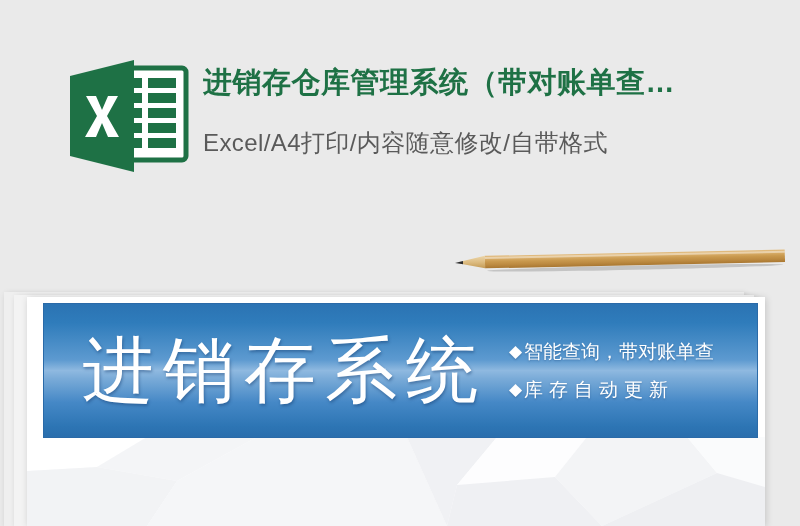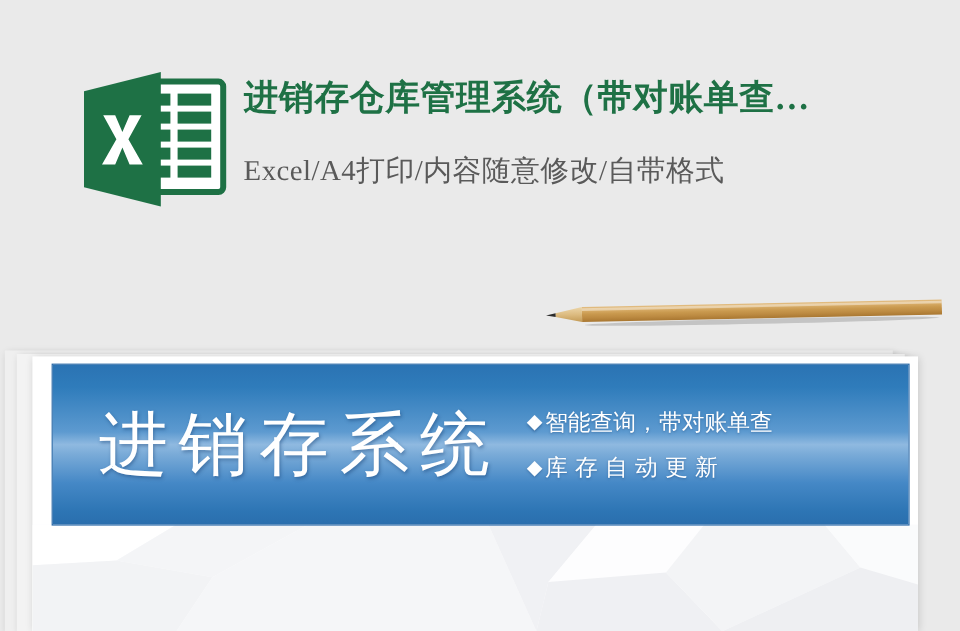--- a/index.html
+++ b/index.html
@@ -16,21 +16,20 @@
     position: relative;
   }
 
   
   #header {
     position: absolute;
     left: 0;
     top: 0;
     width: 800px;
     height: 225px;
-    font-family: Liberation Serif, serif;
   }
 
   
   #excel-logo {
     position: absolute;
     left: 62px;
     top: 58px;
     width: 128px;
     height: 116px;
   }
@@ -135,21 +134,21 @@
         #2d75b4 92%,
         #2a6ead 100%);
     border: 1px solid #2a6aa8;
     display: flex;
     align-items: center;
     overflow: hidden;
   }
 
   #banner-title {
     font-family: "Liberation Serif", "DejaVu Serif", serif;
-    font-size: 58px;
+    font-size: 72px;
     color: #ffffff;
     letter-spacing: 9px;
     margin-left: 38px;
     text-shadow: 1px 2px 3px rgba(20,60,110,0.45);
     white-space: nowrap;
     line-height: 1;
   }
 
   #banner-bullets {
     margin-left: 22px;

